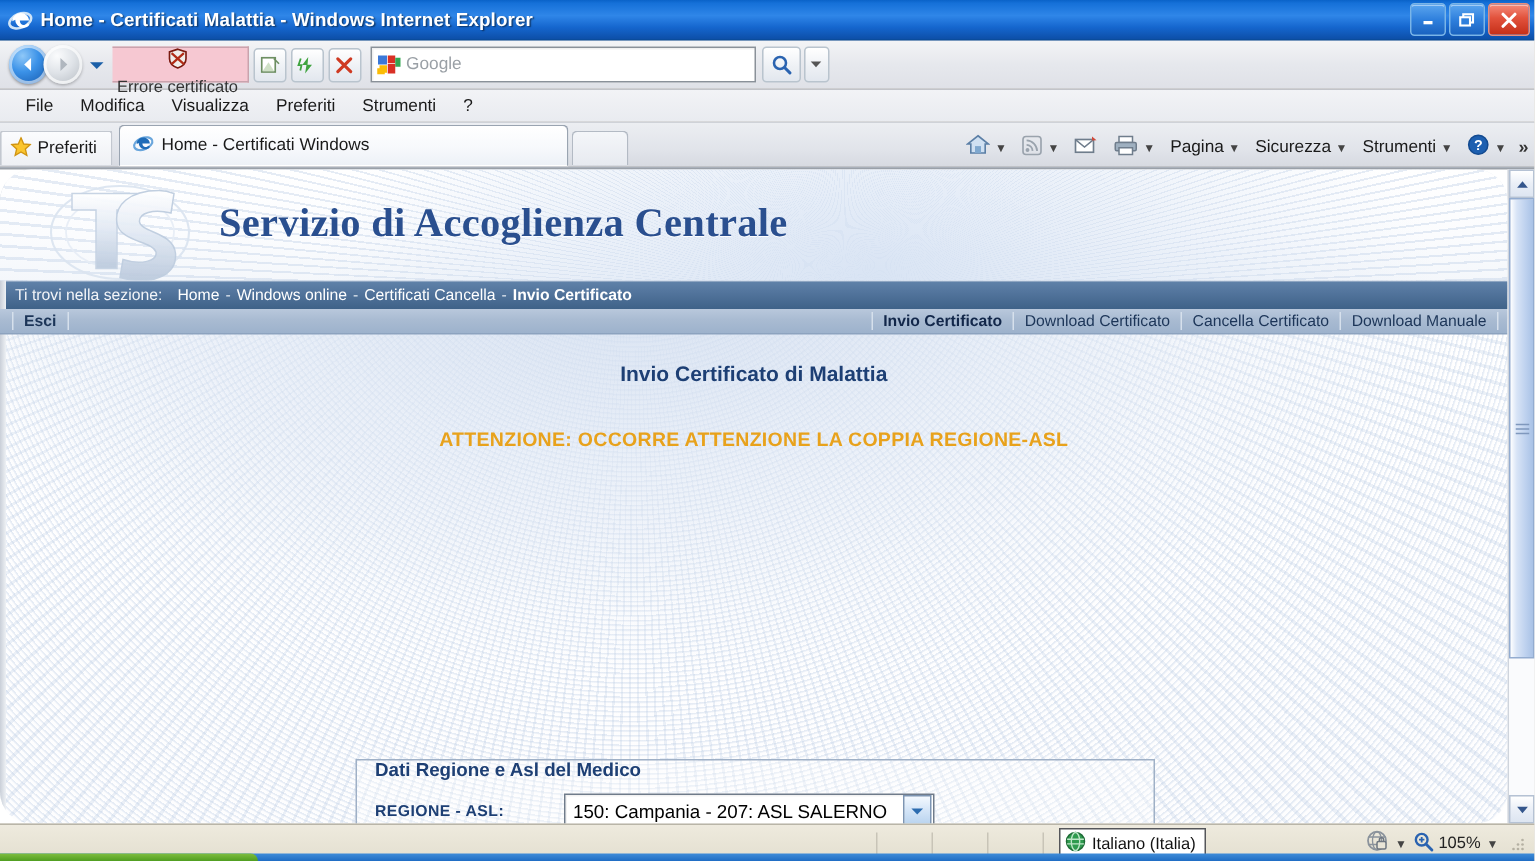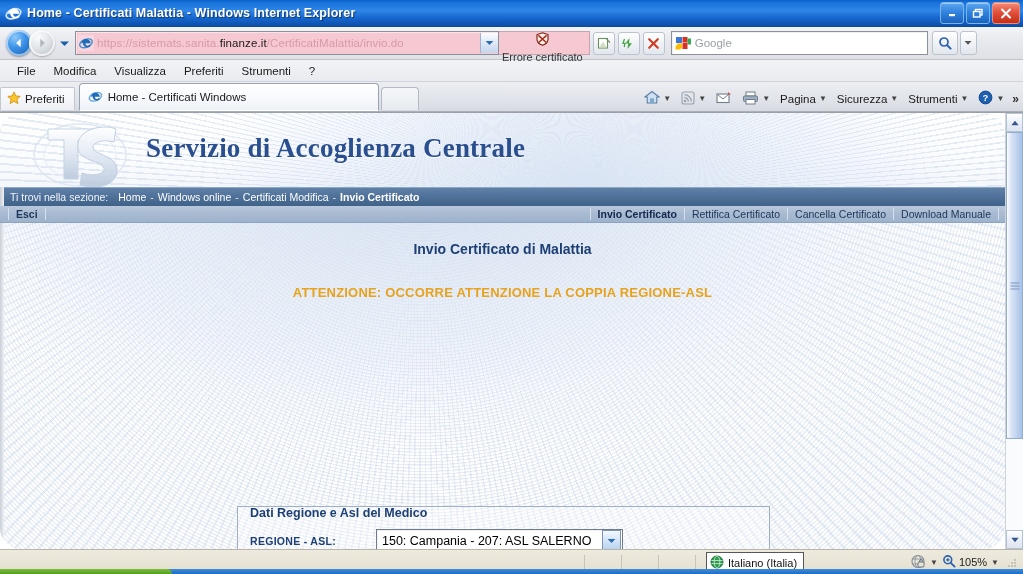--- a/index.html
+++ b/index.html
@@ -317,35 +317,20 @@
       <svg width="13" height="13" viewBox="0 0 13 13">
           <path d="M4.8 2.2 L9.4 6.5 L4.8 10.8 Z" fill="#b0b7bf"></path>
         </svg>
     </div>
     <span class="recent-arrow">
       <svg width="11" height="7" viewBox="0 0 11 7">
           <path d="M1 1.5 L5.5 6 L10 1.5 Z" fill="#1b5fa8"></path>
         </svg>
     </span>
 
-    <div class="addrwrap">
-      <span class="addr-favicon">
-        <svg width="16" height="16" viewBox="0 0 16 16">
-          <rect x="0" y="0" width="16" height="16" fill="#f9d5de"></rect>
-          <ellipse cx="8" cy="8.3" rx="6.6" ry="4" fill="none" stroke="#3f8fd0" stroke-width="1.4" transform="rotate(-22 8 8.3)"></ellipse>
-          <path d="M3.3 8.6c0-2.7 2.1-4.7 4.7-4.7 2.5 0 4.5 1.8 4.7 4.3H7.4c0 1.5.9 2.5 2.2 2.5.8 0 1.5-.3 1.9-1l1.3.7c-.8 1.2-1.9 1.9-3.4 1.9-2.5 0-4.6-1.9-4.6-4.5z" fill="#1f6cb8"></path>
-        </svg>
-      </span>
-      <span class="addr-url"><span>https://sistemats.sanita.</span><span class="dark">finanze.it</span><span>/CertificatiMalattia/invio.do</span></span>
-      <span class="addr-drop">
-        <svg width="9" height="6" viewBox="0 0 9 6">
-            <path d="M.6 1 L4.5 5 L8.4 1 Z" fill="#2c6cb0"></path>
-          </svg>
-      </span>
-    </div>
 
     <div class="certerr">
       <span>
         <svg width="13" height="14" viewBox="0 0 13 14">
           <path d="M6.5 .8 L12 2.6 V7.2 C12 10.3 9.6 12.3 6.5 13.3 C3.4 12.3 1 10.3 1 7.2 V2.6 Z" fill="#f0eeea" stroke="#7a1a10" stroke-width="1.1"></path>
           <path d="M2.4 3.4 L10.6 10.8 M10.6 3.4 L2.4 10.8" stroke="#b22d17" stroke-width="1.5"></path>
         </svg>
       </span>
       <span>Errore certificato</span>
     </div>
@@ -512,30 +497,30 @@
         <div class="hdr-title">Servizio di Accoglienza Centrale</div>
       </div>
 
       <div class="crumbbar">
         <span class="lbl">Ti trovi nella sezione:</span>
         <span style="width:10px"></span>
         <span class="crumb">Home</span>
         <span class="sep">-</span>
         <span class="crumb">Windows online</span>
         <span class="sep">-</span>
-        <span class="crumb">Certificati Modifica</span>
+        <span class="crumb">Certificati Cancella</span>
         <span class="sep">-</span>
         <span class="crumb cur">Invio Certificato</span>
       </div>
 
       <div class="navstrip">
         <span class="esci">Esci</span>
         <span class="navright">
           <span class="ni active">Invio Certificato</span>
-          <span class="ni">Rettifica Certificato</span>
+          <span class="ni">Download Certificato</span>
           <span class="ni">Cancella Certificato</span>
           <span class="ni">Download Manuale</span>
         </span>
       </div>
 
       <div class="page-title">Invio Certificato di Malattia</div>
       <div class="warn">ATTENZIONE: OCCORRE ATTENZIONE LA COPPIA REGIONE-ASL</div>
 
       <div class="panel">
         <div class="panel-title">Dati Regione e Asl del Medico</div>

